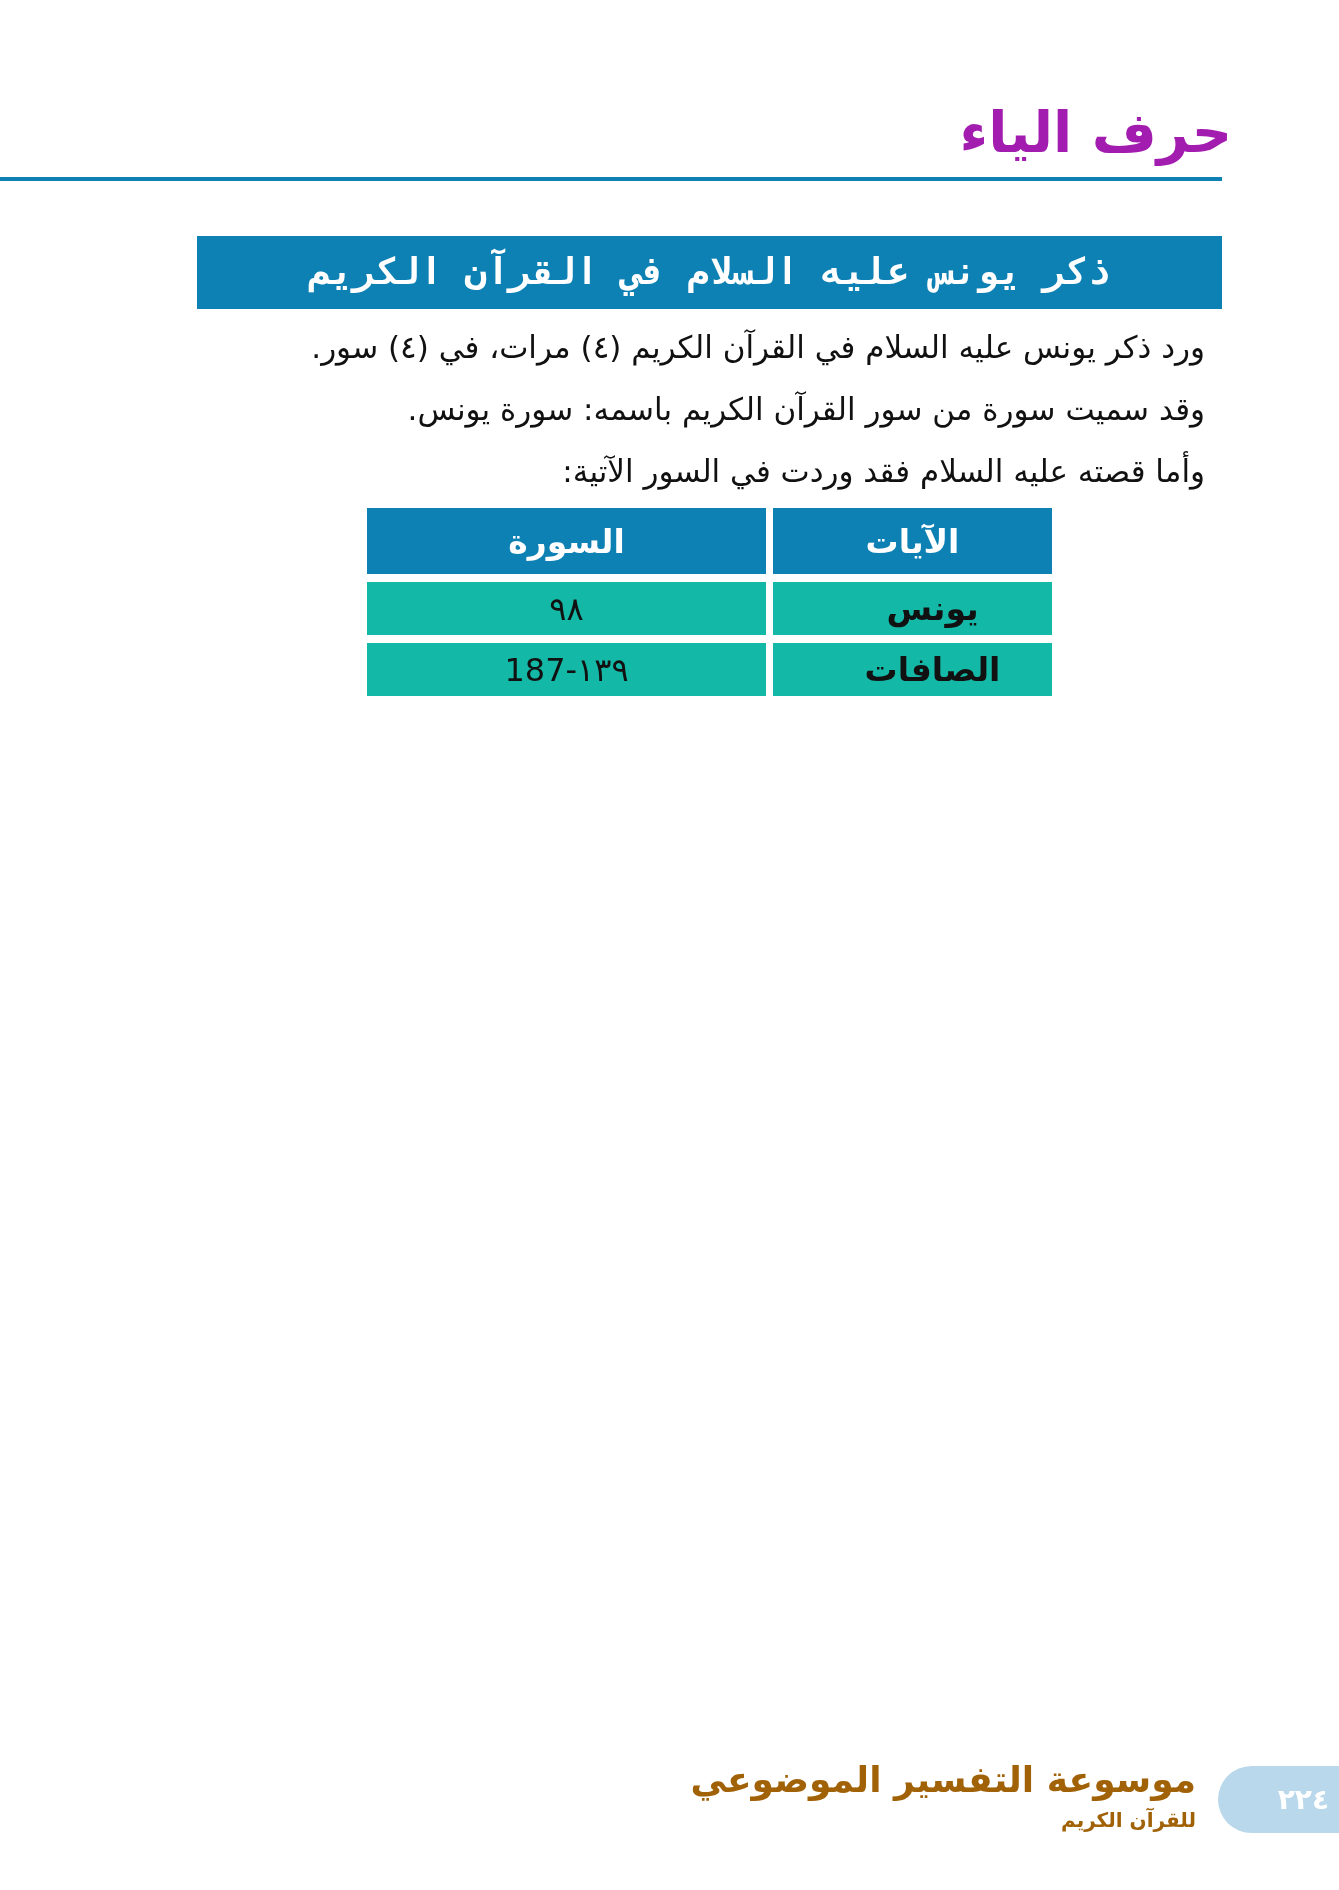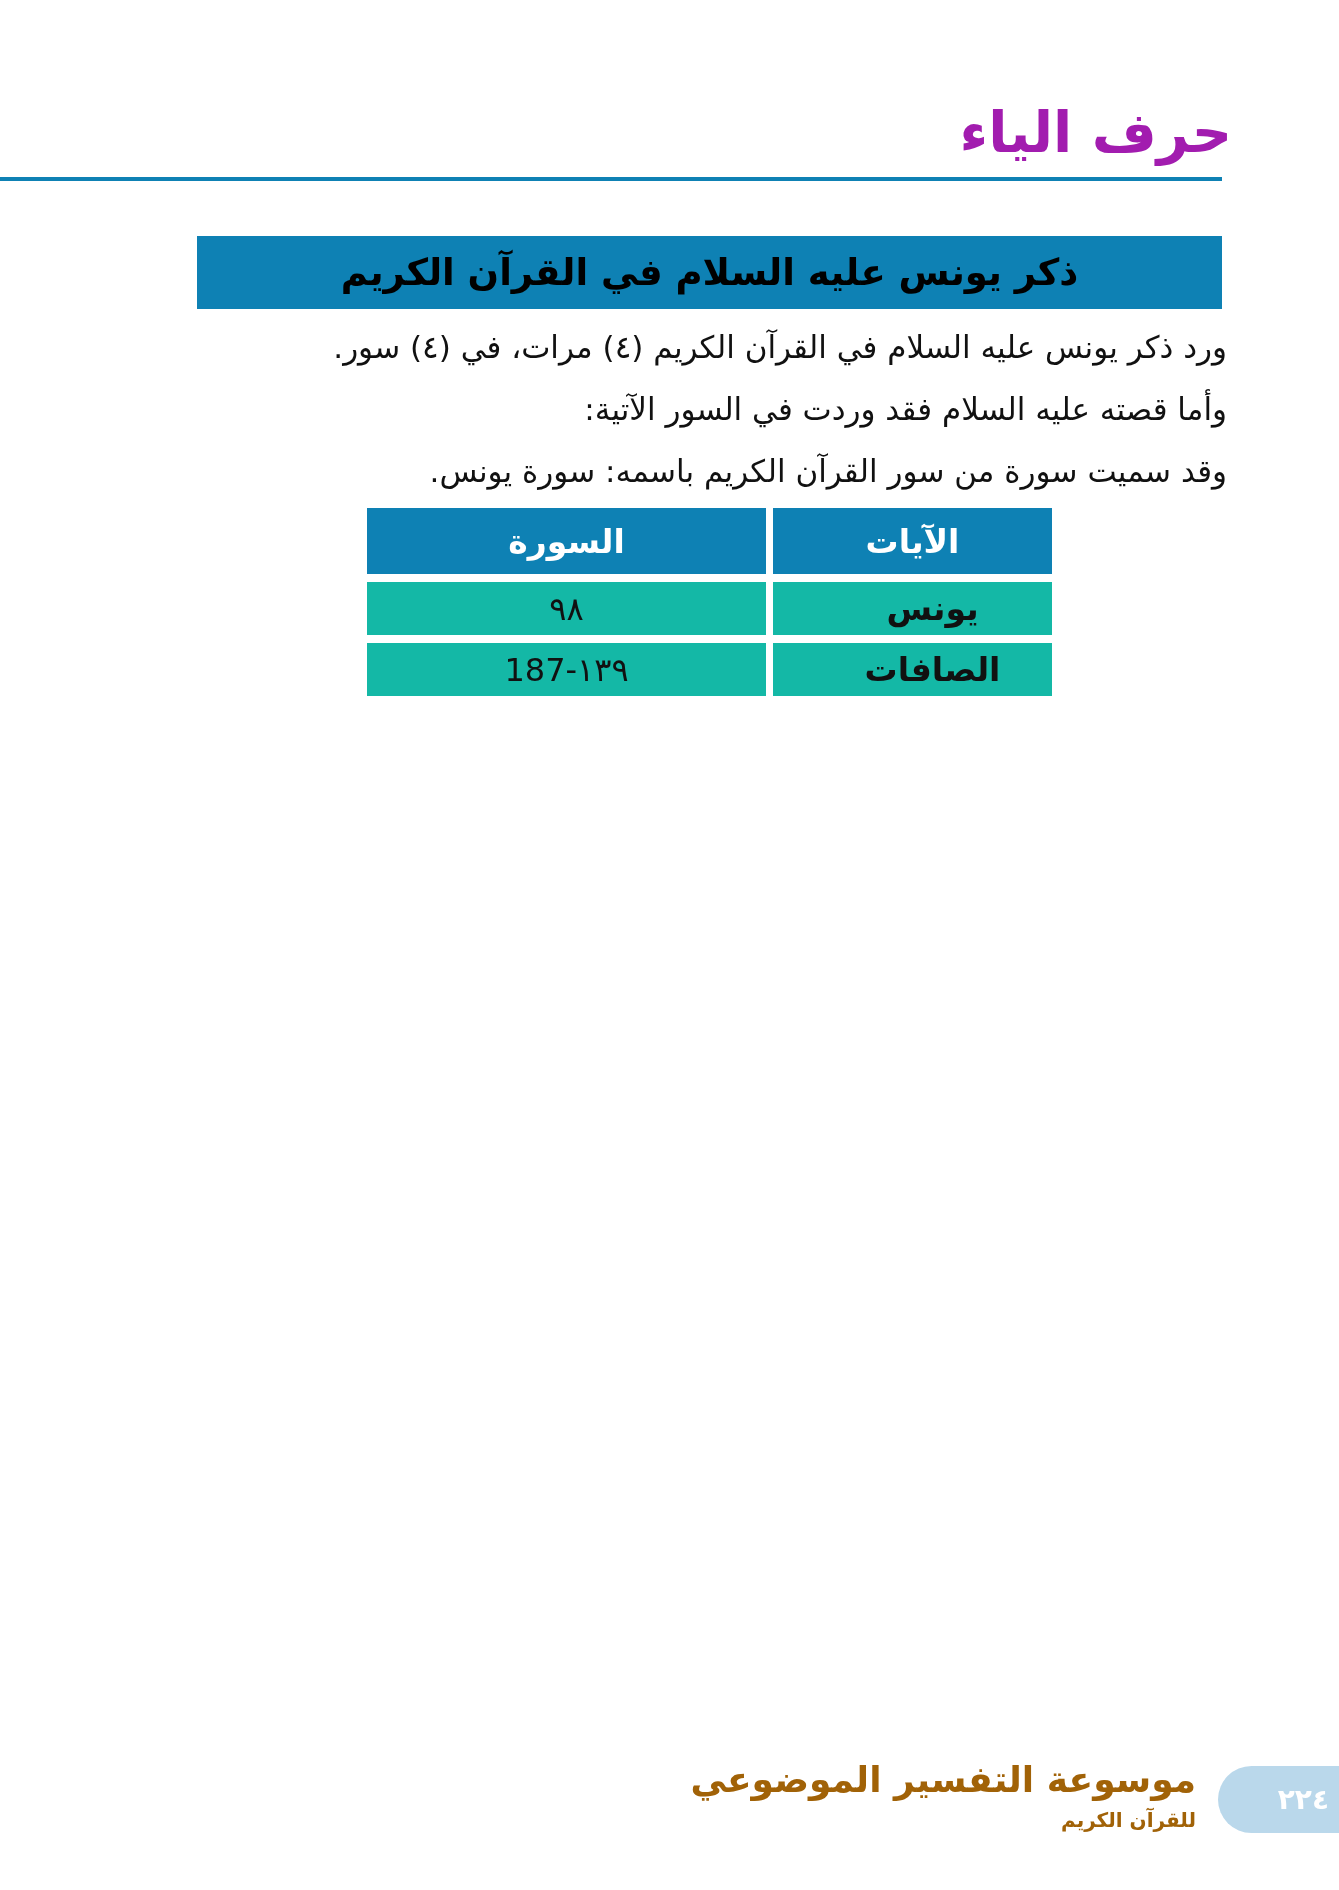--- a/index.html
+++ b/index.html
@@ -46,31 +46,32 @@
     top: 236px;
     left: 197px;
     width: 1025px;
     height: 73px;
     background: #0E81B4;
     display: flex;
     align-items: center;
     justify-content: center;
   }
   .section-title-bar .title-text {
-    color: #000000;
+    color: #ffffff;
     font-size: 37px;
     font-weight: bold;
     white-space: nowrap;
+    font-family: Liberation Mono, monospace;
   }
 
   
   .body-text {
     position: absolute;
     top: 316px;
-    right: 112px;
+    right: 134px;
     width: 960px;
     direction: rtl;
     text-align: right;
     color: #111111;
     font-size: 31px;
     line-height: 62px;
   }
   .body-line { white-space: nowrap; }
 
   
@@ -162,22 +163,22 @@
   <div class="chapter-calligraphy">حرف الياء</div>
 
   <div class="header-rule"></div>
 
   <div class="section-title-bar">
     <span class="title-text">ذكر يونس عليه السلام في القرآن الكريم</span>
   </div>
 
   <div class="body-text">
     <div class="body-line">ورد ذكر يونس عليه السلام في القرآن الكريم (٤) مرات، في (٤) سور.</div>
+    <div class="body-line">وقد سميت سورة من سور القرآن الكريم باسمه: سورة يونس.</div>
     <div class="body-line">وأما قصته عليه السلام فقد وردت في السور الآتية:</div>
-    <div class="body-line">وقد سميت سورة من سور القرآن الكريم باسمه: سورة يونس.</div>
   </div>
 
   <div class="surah-table">
 
     <div class="cell head">الآيات</div>
     <div class="cell head">السورة</div>
 
     <div class="cell body-cell surah-name">يونس</div>
     <div class="cell body-cell">٩٨</div>
 

